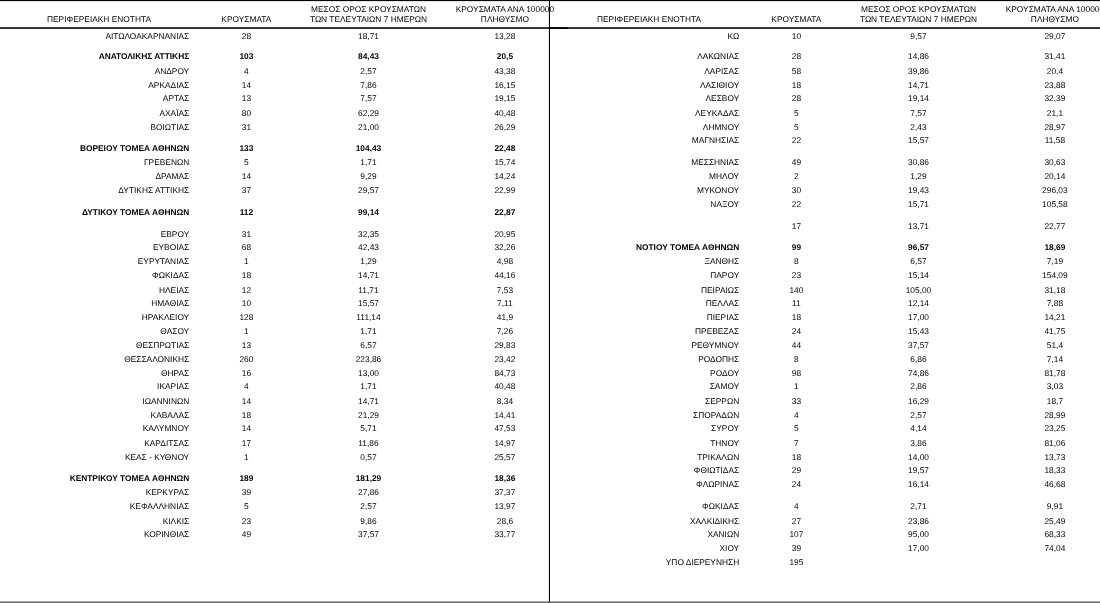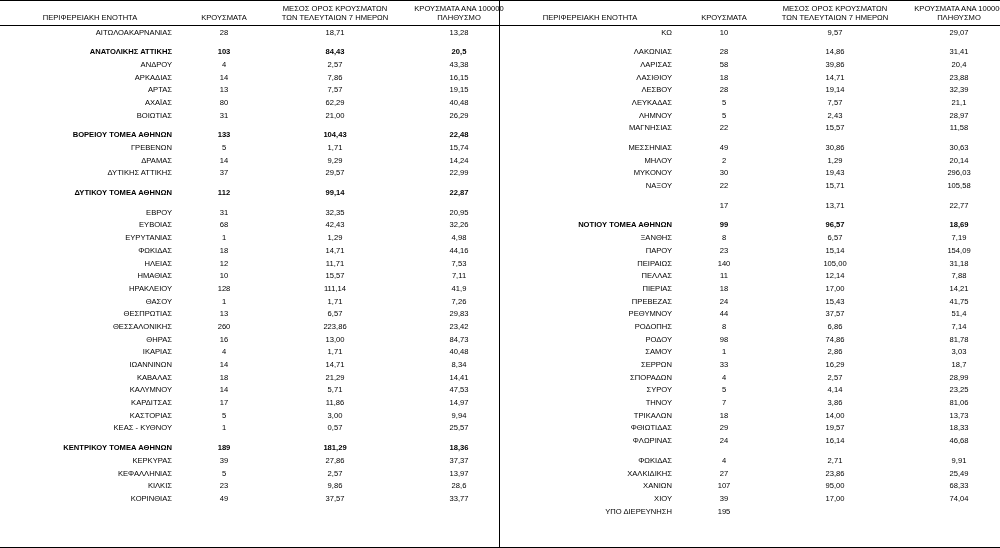--- a/index.html
+++ b/index.html
@@ -291,26 +291,20 @@
             <td class="num">5,71</td>
             <td class="num">47,53</td>
           </tr>
           <tr>
             <td class="name">ΚΑΡΔΙΤΣΑΣ</td>
             <td class="num">17</td>
             <td class="num">11,86</td>
             <td class="num">14,97</td>
           </tr>
           <tr>
-            <td class="name">ΚΑΣΤΟΡΙΑΣ</td>
-            <td class="num">5</td>
-            <td class="num">3,00</td>
-            <td class="num">9,94</td>
-          </tr>
-          <tr>
             <td class="name">ΚΕΑΣ - ΚΥΘΝΟΥ</td>
             <td class="num">1</td>
             <td class="num">0,57</td>
             <td class="num">25,57</td>
           </tr>
           <tr class="gap">
             <td></td>
             <td></td>
             <td></td>
             <td></td>

